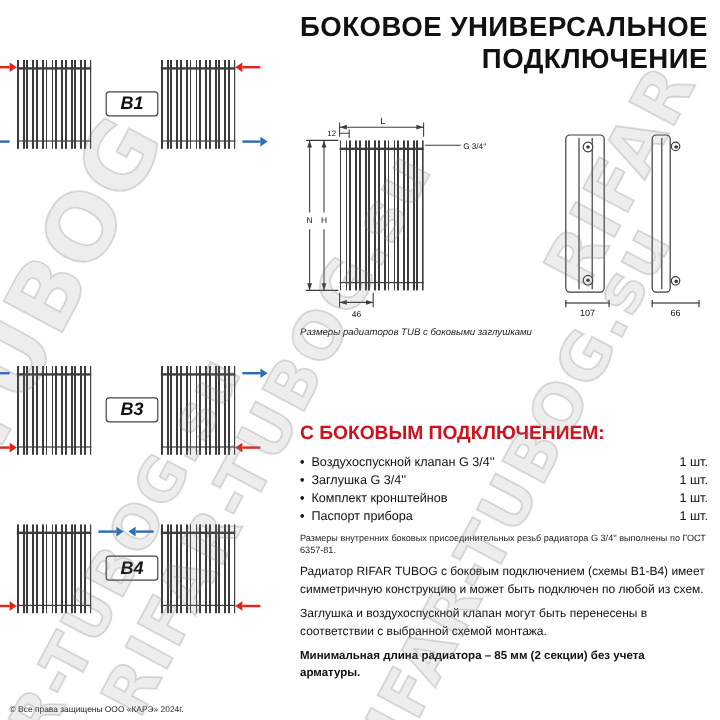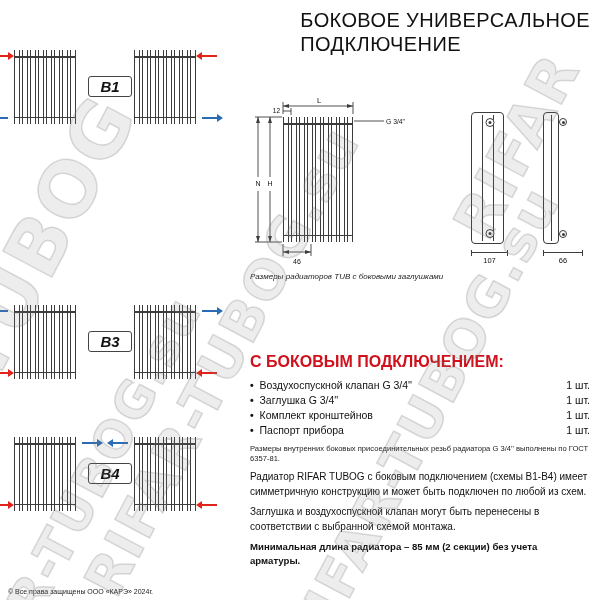--- a/index.html
+++ b/index.html
@@ -7,22 +7,22 @@
   .page{position:relative;width:600px;height:600px;background:#fff;overflow:hidden;
         font-family:"Liberation Sans","DejaVu Sans",sans-serif;color:#111;}
 
   
   .wm{position:absolute;z-index:5;font-weight:800;white-space:nowrap;pointer-events:none;
       color:rgba(130,130,130,.14);-webkit-text-stroke:1.5px rgba(120,120,120,.26);
       letter-spacing:2px;transform:rotate(-62deg);transform-origin:0 50%;
       font-family:"DejaVu Sans",sans-serif;}
 
   
-  .title{position:absolute;top:9px;right:10px;text-align:left;z-index:2;
-         font-size:20px;font-weight:400;line-height:1.18;letter-spacing:.4px;}
+  .title{position:absolute;top:9px;right:10px;text-align:right;z-index:2;
+         font-size:23px;font-weight:700;line-height:1.18;letter-spacing:.4px;}
 
   
   .scheme{position:absolute;left:8px;width:228px;height:76px;z-index:2;}
   .radwrap{position:absolute;top:0;width:62px;height:74px;}
   .radwrap>.radiator{left:0;top:0;width:62px;height:74px;}
   .radiator{position:absolute;background:repeating-linear-gradient(90deg,
       var(--stroke,#3c3c3c) 0,var(--stroke,#3c3c3c) 1.5px,#fff 1.5px,#fff 5px,
       var(--stroke,#3c3c3c) 5px,var(--stroke,#3c3c3c) 6.5px,#fff 6.5px,#fff 8px);}
   .radiator::before,.radiator::after{content:"";position:absolute;left:0;right:0;height:1.5px;
       background:var(--stroke,#3c3c3c);}

